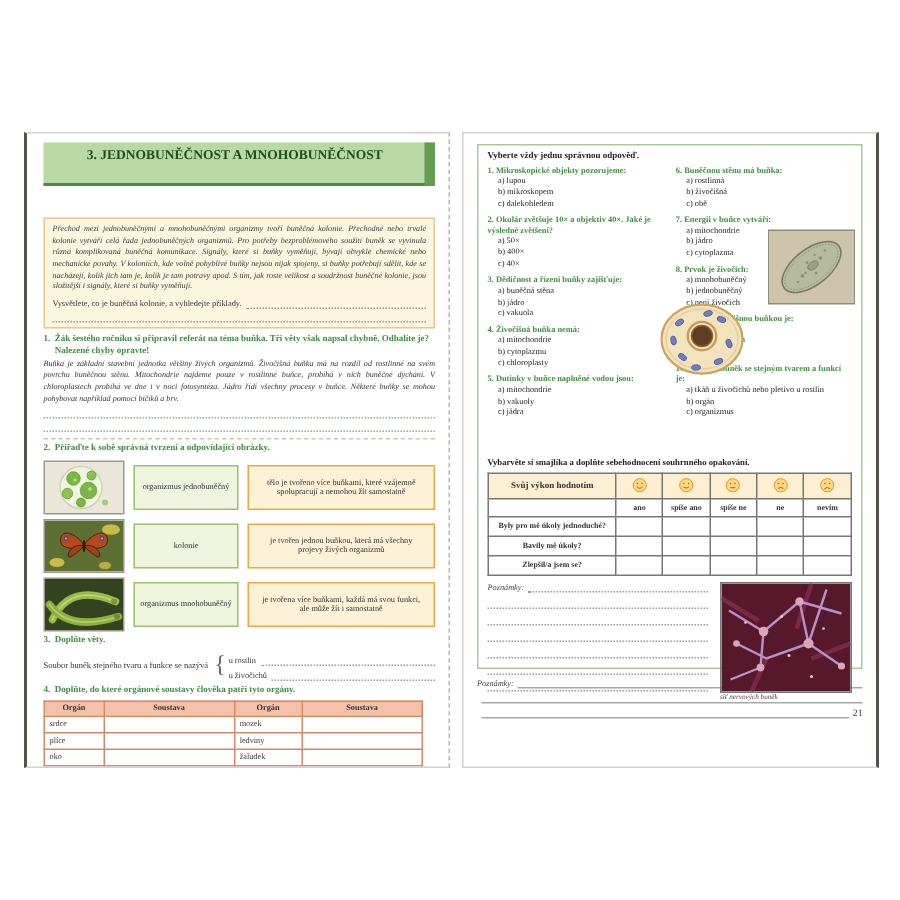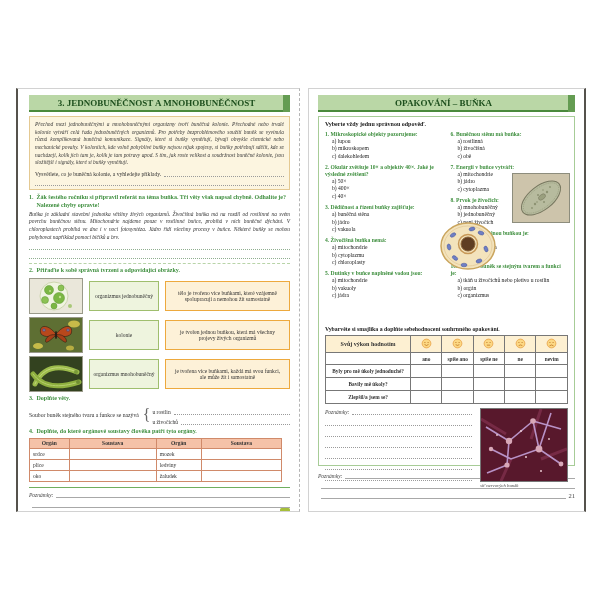--- a/index.html
+++ b/index.html
@@ -4,21 +4,21 @@
 <style>
   html,body { margin:0; padding:0; background:#ffffff; }
   .stage { position:relative; width:600px; height:600px; background:#ffffff; overflow:hidden;
            font-family:"Liberation Serif", serif; color:#222; }
   .spread { position:absolute; left:16px; top:88px; width:570px; height:424px; display:flex; }
   .page { background:#ffffff; border:1px solid #d2d2d2; box-sizing:border-box; position:relative; overflow:hidden; }
   .page.left  { width:284px; border-left:2px solid #55524c; border-right:1px dashed #b5b5b5; padding:6px 9px 4px 11px; }
   .page.right { width:278px; margin-left:8px; border-right:2px solid #55524c; padding:6px 9px 4px 9px; }
 
   .hdr { position:relative; background:#bad7a6; border-bottom:2px solid #4b8a3d; text-align:center;
-         font-weight:bold; font-size:9px; color:#1d4f1d; padding:3px 10px 2px 4px; margin-bottom:4px; }
+         font-weight:bold; font-size:9px; color:#1d4f1d; padding:3px 10px 14px 4px; margin-bottom:21px; }
   .hdr::after { content:""; position:absolute; right:0; top:0; bottom:-2px; width:7px; background:#649c52; }
 
   .introbox { background:#fcf5e0; border:1px solid #e4c992; padding:4px 5px 3px; margin-bottom:4px; }
   .intro-text { font-style:italic; font-size:5.4px; line-height:1.42; color:#3a3a3a; text-align:justify; }
   .qline { display:flex; align-items:flex-end; font-size:5.6px; color:#333; margin-top:3px; }
   .dfill { flex:1; border-bottom:1px dotted #9a9a9a; height:6px; margin-left:3px; }
   .dotline { border-bottom:1px dotted #9a9a9a; height:8px; }
   .dotline.green { border-bottom-color:#8fae8f; }
 
   .task { margin-top:3px; }
@@ -248,21 +248,20 @@
           <svg viewBox="0 0 10 10">
               <rect width="10" height="10" rx="1.5" fill="#a6bf3a"></rect>
               <ellipse cx="5" cy="5.4" rx="2.6" ry="1.6" transform="rotate(-40 5 5.4)" fill="#5d7a1e"></ellipse>
             </svg>
         </span>
       </div>
 
     </div>
 
     <div class="page right">
-      <div class="hdr">OPAKOVÁNÍ – BUŇKA</div>
 
       <div class="greenbox">
         <div class="quiz-intro">Vyberte vždy jednu správnou odpověď.</div>
 
         <div class="qcols">
           <div class="qcol">
             <div class="q">
               <div class="qtitle">1. Mikroskopické objekty pozorujeme:</div>
               <div class="qopt">a) lupou</div>
               <div class="qopt">b) mikroskopem</div>

